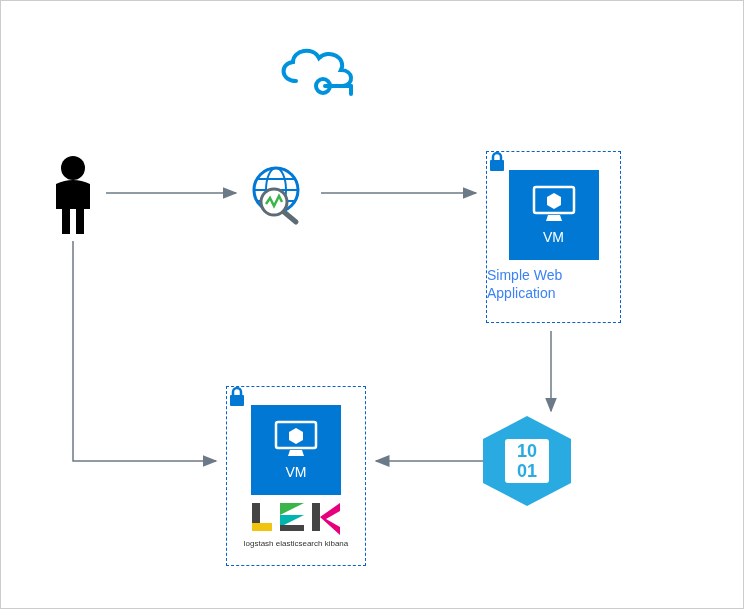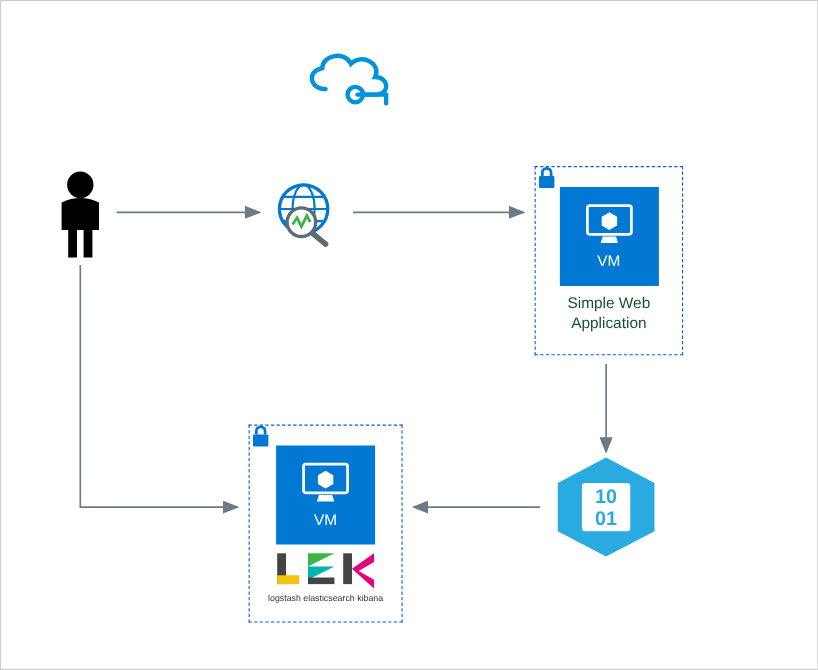--- a/index.html
+++ b/index.html
@@ -45,23 +45,22 @@
     align-items: center;
     justify-content: center;
   }
   .vm-label {
     color: #fff;
     font-size: 14px;
     font-weight: 500;
     margin-top: 4px;
   }
   .caption {
-    color: #14532d;
+    color: #3b82f6;
     font-size: 14px;
-    text-align: center;
     line-height: 1.3;
     margin-top: 6px;
   }
   .lek-row {
     display: flex;
     justify-content: center;
     gap: 6px;
     margin-top: 6px;
   }
   .lek-label {
@@ -134,21 +133,21 @@
       <svg width="48" height="40" viewBox="0 0 48 40">
         <rect x="4" y="2" width="40" height="26" rx="2" fill="none" stroke="#fff" stroke-width="2.5"></rect>
         <path d="M18 30 L30 30 L32 36 L16 36 Z" fill="#fff"></path>
         <path d="M24 8 L17 12 L17 20 L24 24 L31 20 L31 12 Z" fill="#fff"></path>
       </svg>
       <div class="vm-label">VM</div>
     </div>
     <div class="caption">Simple Web Application</div>
   </div>
 
-  <div class="node" style="left:500px; top:412px;">
+  <div class="node" style="left:476px; top:412px;">
     <svg width="100" height="95" viewBox="0 0 100 95">
       <polygon points="50,3 94,26 94,70 50,93 6,70 6,26" fill="#29abe2"></polygon>
       <rect x="28" y="26" width="44" height="44" rx="3" fill="#fff"></rect>
       <text x="50" y="44" text-anchor="middle" font-family="Segoe UI, Arial" font-size="18" font-weight="600" fill="#29abe2">10</text>
       <text x="50" y="64" text-anchor="middle" font-family="Segoe UI, Arial" font-size="18" font-weight="600" fill="#29abe2">01</text>
     </svg>
   </div>
 
   <div class="vm-box" style="left:225px; top:385px; width:140px; height:180px;">
     <div class="lock-badge">

